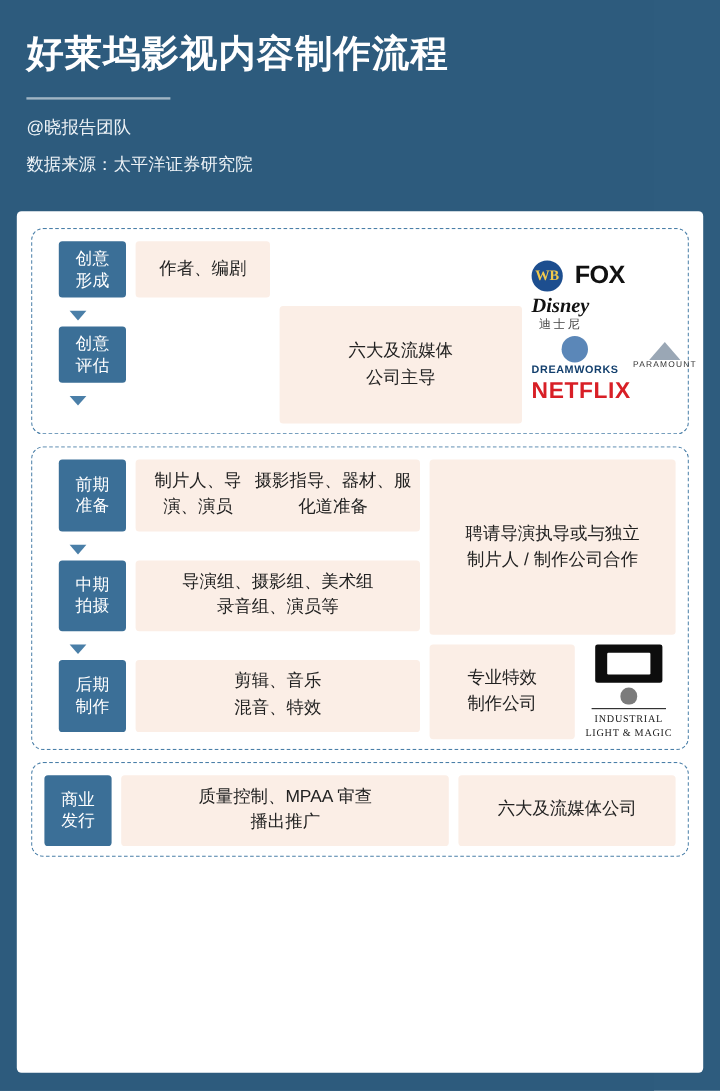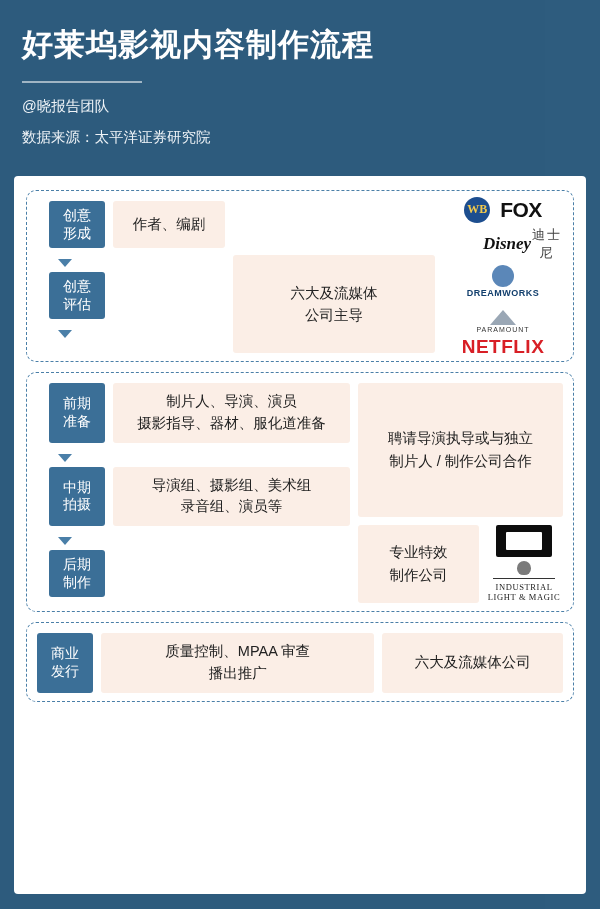--- a/index.html
+++ b/index.html
@@ -126,21 +126,21 @@
     flex: 1;
   }
   .cell.wide { flex: 1.55; }
   .cell.narrow { flex: 1; }
   .cell.blank { background: transparent; }
   .logo-box {
     width: 120px;
     min-width: 120px;
     display: flex;
     flex-direction: column;
-    align-items: center;
+    align-items: flex-start;
     justify-content: center;
     gap: 3px;
     padding: 4px 0;
     box-sizing: border-box;
   }
 
   
   .g1 {
     display: flex;
   }
@@ -204,21 +204,21 @@
   }
   .disney {
     color: #111111;
     font-size: 17px;
     font-family: "Liberation Serif", serif;
     font-style: italic;
     font-weight: bold;
     line-height: 1;
   }
   .disney-sub {
-    color: #444; font-size: 13px; text-align: center; letter-spacing: 2px;
+    color: #444; font-size: 10px; text-align: center; letter-spacing: 2px;
   }
   .dw {
     color: #123f6d;
     font-size: 9px;
     font-weight: bold;
     letter-spacing: 0.5px;
     text-align: center;
   }
   .dw-moon {
     width: 22px; height: 22px; border-radius: 50%;
@@ -316,25 +316,25 @@
             <div class="span-cell" style="flex-direction:column;">
               <span>六大及流媒体</span>
               <span>公司主导</span>
             </div>
           </div>
           <div class="logo-box" style="align-self:flex-end; height:152px;">
             <div class="logo-row">
               <div class="wb">WB</div>
               <div class="fox">FOX</div>
             </div>
-            <div class="logo-row" style="flex-direction:row; gap:0;margin-left:40px;">
+            <div class="logo-row" style="flex-direction:column; gap:0;">
               <div class="disney">Disney</div>
               <div class="disney-sub">迪士尼</div>
             </div>
-            <div class="logo-row" style="gap:12px;flex-direction:column;">
+            <div class="logo-row" style="gap:12px;">
               <div class="dw">
                 <span class="dw-moon"></span>
                 <span>DREAMWORKS</span>
               </div>
               <div class="para">
                 <div class="para-mark"></div>
                 <div class="para-txt">PARAMOUNT</div>
               </div>
             </div>
             <div class="logo-row">
@@ -349,21 +349,21 @@
     <div class="group">
       <div class="g1">
 
         <div class="g1-left">
           <div class="g1-row">
             <div class="stage">
               <span>前期</span>
               <span>准备</span>
             </div>
             <div class="cells">
-              <div class="cell" style="flex-direction:column;justify-content:space-between;">
+              <div class="cell" style="flex-direction:row;justify-content:space-between;">
                 <span>制片人、导演、演员</span>
                 <span>摄影指导、器材、服化道准备</span>
               </div>
             </div>
           </div>
 
           <div class="arrow-col">
               <div class="arrow"></div>
             </div>
 
@@ -381,20 +381,26 @@
           </div>
 
           <div class="arrow-col">
               <div class="arrow"></div>
             </div>
 
           <div class="g1-row">
             <div class="stage">
               <span>后期</span>
               <span>制作</span>
+            </div>
+            <div class="cells">
+              <div class="cell" style="flex-direction:column;">
+                <span>剪辑、音乐</span>
+                <span>混音、特效</span>
+              </div>
             </div>
           </div>
         </div>
 
         <div class="g1-right" style="flex-direction:column; gap:0; width:205px; min-width:205px;">
           <div class="span-cell" style="flex-direction:column; flex:1.7; margin-bottom:8px;">
             <span>聘请导演执导或与独立</span>
             <span>制片人 / 制作公司合作</span>
           </div>
           <div style="display:flex; flex:1; gap:6px;">

